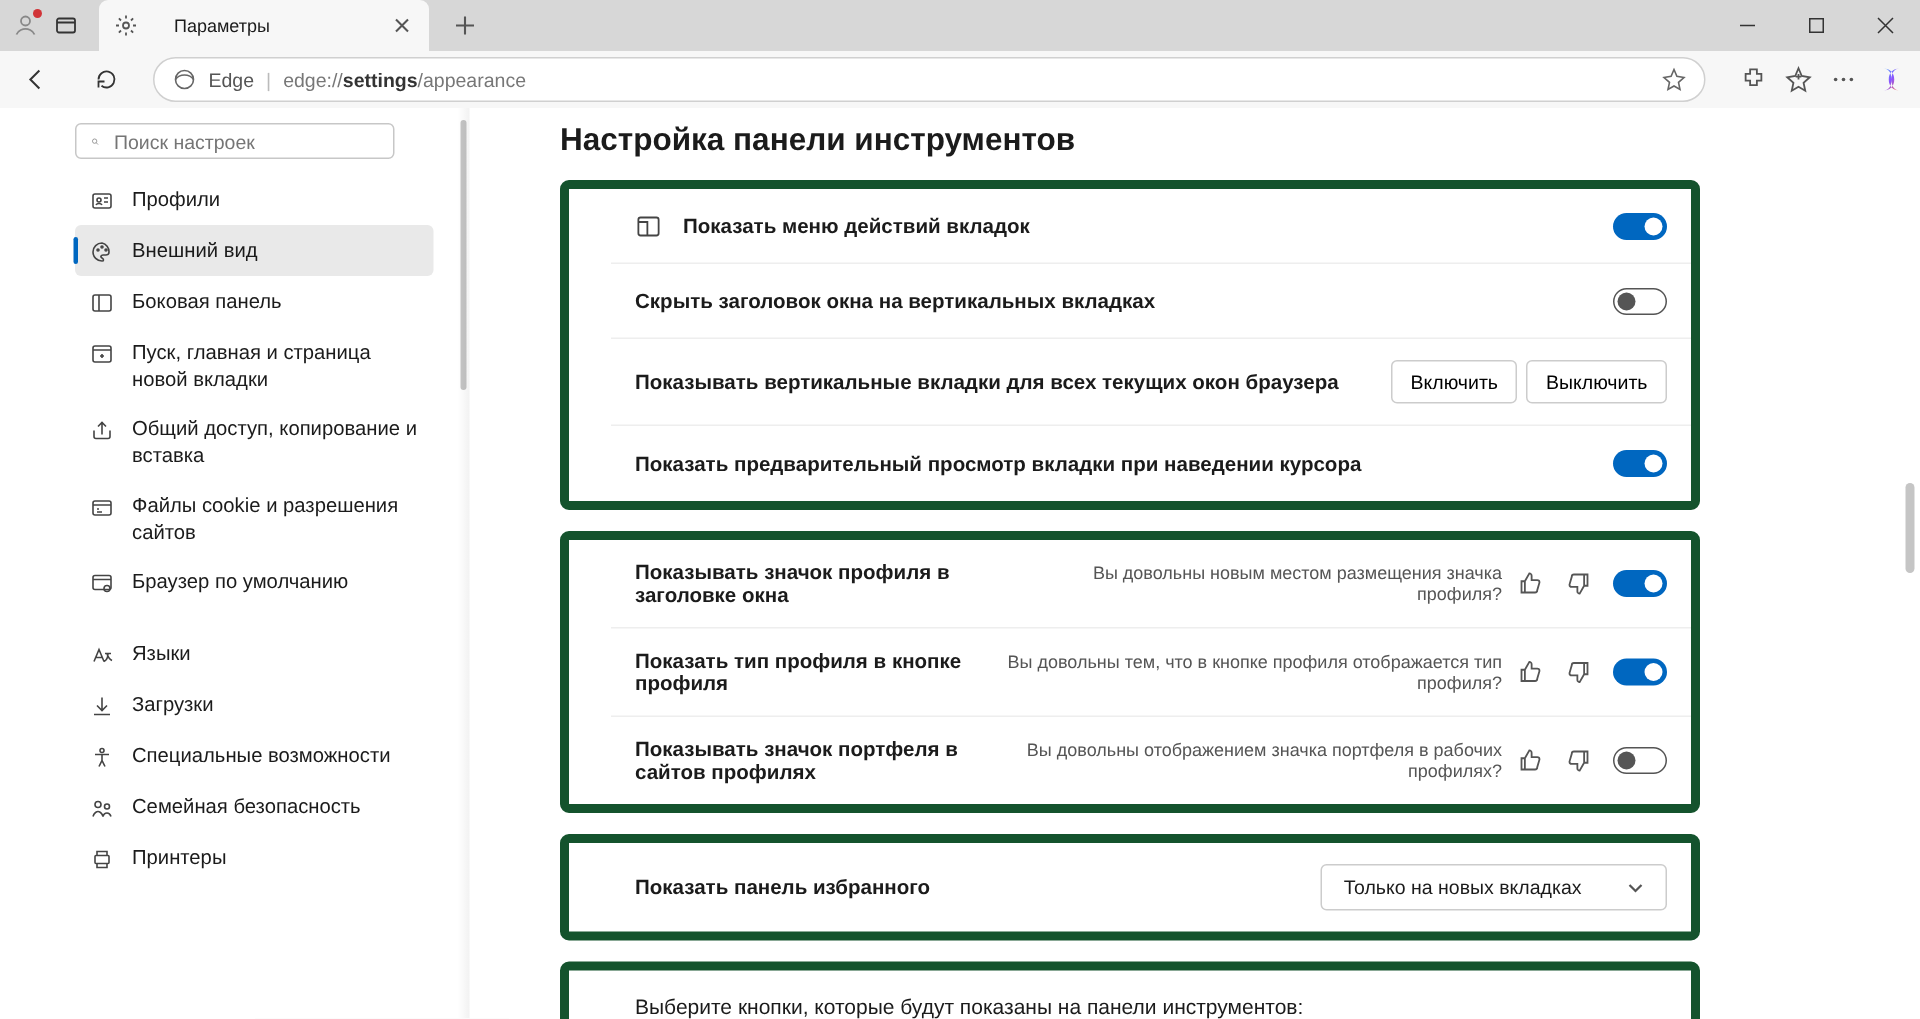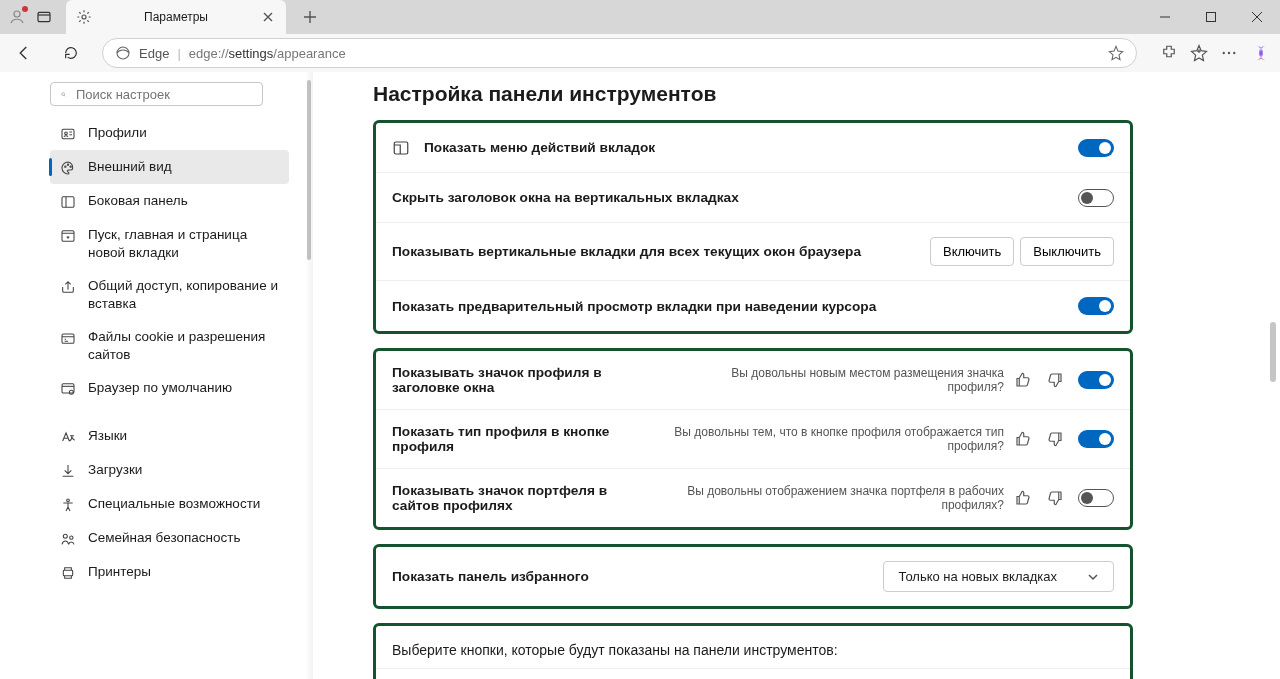--- a/index.html
+++ b/index.html
@@ -5,36 +5,36 @@
 * { box-sizing: border-box; margin: 0; padding: 0; font-family: "Segoe UI", Arial, sans-serif; }
 body { width: 1280px; height: 679px; overflow: hidden; background: #f7f7f7; display: flex; flex-direction: column; font-size: 13px; color: #1b1b1b; }
 
 
 .titlebar { height: 34px; background: #d7d7d7; display: flex; align-items: flex-start; position: relative; }
 .titlebar-left { display: flex; align-items: center; height: 100%; padding-left: 8px; gap: 10px; }
 .profile-dot { width: 18px; height: 18px; position: relative; }
 .profile-dot svg { width: 18px; height: 18px; }
 .red-dot { position: absolute; top: -2px; right: -2px; width: 6px; height: 6px; border-radius: 50%; background: #d13438; }
 .tabs-icon { width: 16px; height: 16px; color: #333; }
-.tab { display: flex; align-items: center; height: 34px; background: #f7f7f7; border-radius: 6px 6px 0 0; padding: 0 10px; gap: 24px; min-width: 220px; margin-left: 4px; text-align: center; }
+.tab { display: flex; align-items: center; height: 34px; background: #f7f7f7; border-radius: 6px 6px 0 0; padding: 0 10px; gap: 24px; min-width: 220px; margin-left: 4px; }
 .tab .gear-icon { width: 16px; height: 16px; color: #555; }
 .tab-title { font-size: 12px; color: #1b1b1b; flex: 1; }
 .tab-close { width: 16px; height: 16px; color: #555; display: flex; align-items: center; justify-content: center; cursor: pointer; }
 .new-tab { width: 28px; height: 100%; display: flex; align-items: center; justify-content: center; color: #555; cursor: pointer; }
 .win-controls { position: absolute; right: 0; top: 0; height: 34px; display: flex; }
 .win-btn { width: 46px; height: 100%; display: flex; align-items: center; justify-content: center; color: #333; cursor: pointer; }
 
 
 .addrbar { height: 38px; background: #f7f7f7; display: flex; align-items: center; padding: 0 8px; gap: 15px; }
 .nav-btn { width: 32px; height: 32px; border-radius: 4px; display: flex; align-items: center; justify-content: center; color: #555; cursor: pointer; }
 .addr-field { flex: 1; height: 30px; background: #fff; border: 1px solid #d0d0d0; border-radius: 20px; display: flex; align-items: center; padding: 0 12px; gap: 8px; }
 .addr-field .edge-logo { width: 16px; height: 16px; color: #666; }
 .addr-text { font-size: 13px; color: #555; display: flex; align-items: center; gap: 8px; }
 .addr-sep { color: #bbb; }
-.addr-bold { color: #333; font-weight: 400; }
+.addr-bold { color: #333; font-weight: 700; }
 .addr-light { color: #777; }
 .addr-right { display: flex; gap: 6px; align-items: center; margin-left: auto; }
 .addr-icon { width: 16px; height: 16px; color: #666; cursor: pointer; }
 .toolbar-right { display: flex; align-items: center; gap: 12px; padding-left: 8px; }
 .toolbar-icon { width: 18px; height: 18px; color: #555; cursor: pointer; }
 .copilot-icon { width: 22px; height: 22px; }
 
 
 .content { flex: 1; display: flex; overflow: hidden; background: #fff; }
 
@@ -48,21 +48,21 @@
 .sidebar-list { list-style: none; padding-left: 36px; padding-right: 10px; }
 .sidebar-list li { display: flex; align-items: flex-start; gap: 12px; padding: 8px 10px; border-radius: 4px; font-size: 13.5px; color: #1b1b1b; cursor: pointer; line-height: 1.3; }
 .sidebar-list li .s-icon { width: 16px; height: 16px; flex-shrink: 0; margin-top: 2px; color: #444; }
 .sidebar-list li.active { background: #e9e9e9; position: relative; }
 .sidebar-list li.active::before { content: ""; position: absolute; left: -1px; top: 8px; bottom: 8px; width: 3px; background: #0067c0; border-radius: 2px; }
 .sidebar-gap { height: 14px; }
 
 
 .main { flex: 1; overflow-y: auto; padding: 0 0 0 60px; position: relative; }
 .main-title { font-size: 21px; font-weight: 600; margin: 10px 0 14px 0; }
-.card { border: 3px solid #14532d; border-radius: 6px; margin-bottom: 14px; max-width: 760px; }
+.card { border: 6px solid #14532d; border-radius: 6px; margin-bottom: 14px; max-width: 760px; padding-left: 28px; }
 .row { display: flex; align-items: center; padding: 14px 16px; border-bottom: 1px solid #eee; min-height: 50px; }
 .row:last-child { border-bottom: none; }
 .row-icon { width: 18px; height: 18px; color: #444; margin-right: 14px; flex-shrink: 0; }
 .row-label { font-size: 13.7px; font-weight: 600; flex: 1; }
 .row-sub-right { font-size: 12px; color: #555; margin-left: auto; margin-right: 10px; text-align: right; }
 .thumbs { display: flex; gap: 14px; align-items: center; }
 .thumb { width: 18px; height: 18px; color: #555; cursor: pointer; }
 .toggle { width: 36px; height: 18px; border-radius: 9px; position: relative; cursor: pointer; margin-left: 14px; flex-shrink: 0; }
 .toggle.on { background: #0067c0; }
 .toggle.off { background: #fff; border: 1px solid #555; }

